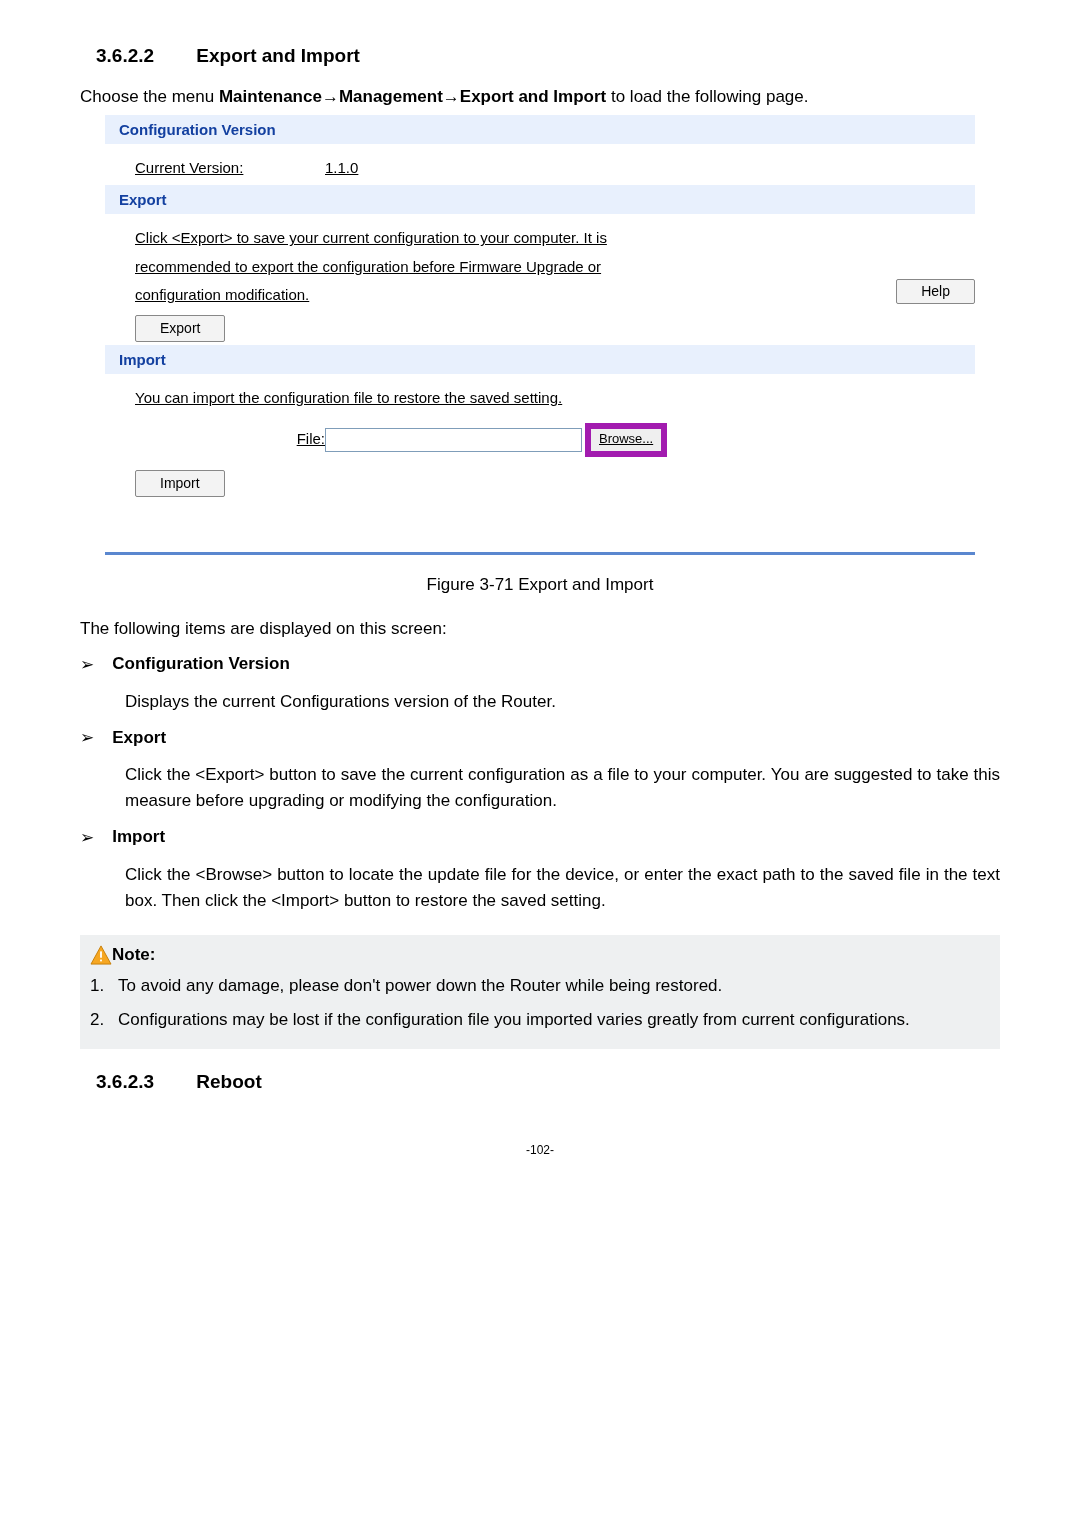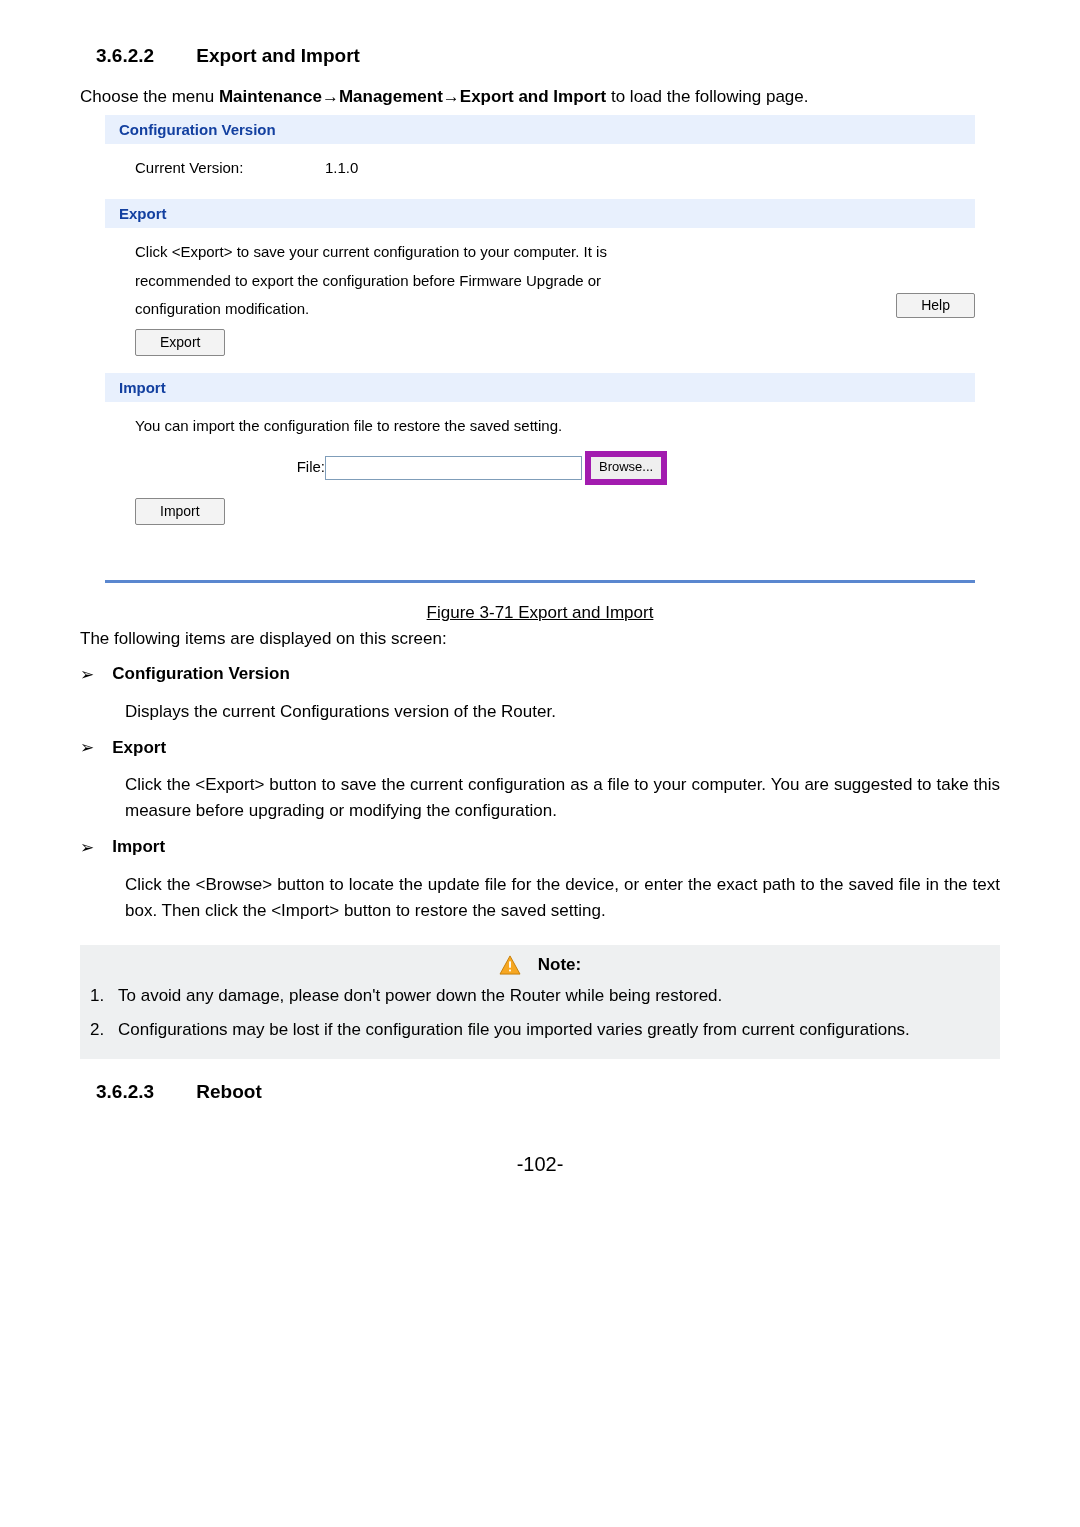--- a/index.html
+++ b/index.html
@@ -31,24 +31,25 @@
     padding: 5px 25px 10px 25px;
   }
   .panel-header {
     background: #e8f0fd;
     color: #1340a0;
     font-weight: bold;
     font-size: 15px;
     padding: 6px 14px;
   }
   .panel-body {
-    padding: 10px 30px 17px 30px;
+    padding: 10px 30px 3px 30px;
     font-size: 15px;
     line-height: 1.9;
     position: relative;
+    text-decoration: underline;
   }
   .row-cv { display:flex;}
   .row-cv .lbl { width: 190px;}
   .btn {
     display:inline-block;
     border:1px solid #888;
     background:#f3f3f3;
     font-size:14px;
     padding:2px 24px;
     border-radius:2px;
@@ -74,22 +75,21 @@
   .import-row { display:flex; align-items:center; }
   .import-row .flabel { width:190px; }
   .panel-rule {
     border:0;
     border-top: 3px solid #5a87cf;
     margin: 20px 25px 0 25px;
   }
   .caption {
     text-align:center;
     font-size:17px;
-    margin:20px 0 4px 0;
-    text-decoration:underline;
+    margin:20px 0 22px 0;
   }
   
   .bullets { margin:0; padding:0; list-style:none;}
   .bullets > li { margin: 12px 0;}
   .bullets .bl-head {
     display:flex; align-items:center; gap:18px;
     font-size:17px; font-weight:bold;
   }
   .bullets .arrow { font-weight:normal;}
   .bullets .bl-body {
@@ -97,27 +97,27 @@
     font-size:17px;
     line-height:1.55;
     text-align:justify;
   }
   
   .note-wrap {
     background:#eef0f1;
     padding:10px 10px 16px 10px;
     margin-top:20px;
   }
-  .note-title { font-weight:bold; font-size:17px; display:flex; align-items:center; gap:17px;justify-content:center;}
+  .note-title { font-weight:bold; font-size:17px; display:flex; align-items:center; gap:0;}
   .note-icon { width:22px; height:20px; display:inline-block;}
   .note-list { margin:6px 0 0 0; padding:0; font-size:17px; line-height:1.55;}
   .note-list li { display:flex; margin-top:8px;}
   .note-list .num { width:28px; flex-shrink:0;}
   .note-list .txt { flex:1; text-align:justify;}
-  .pagenum { text-align:center; font-size:20px; margin-top:50px;}
+  .pagenum { text-align:center; font-size:12px; margin-top:50px;}
 </style>
 </head>
 <body>
 
 <div class="page">
 
   <div class="h3">
     <span class="num">3.6.2.2</span>
     <span>Export and Import</span>
   </div>

